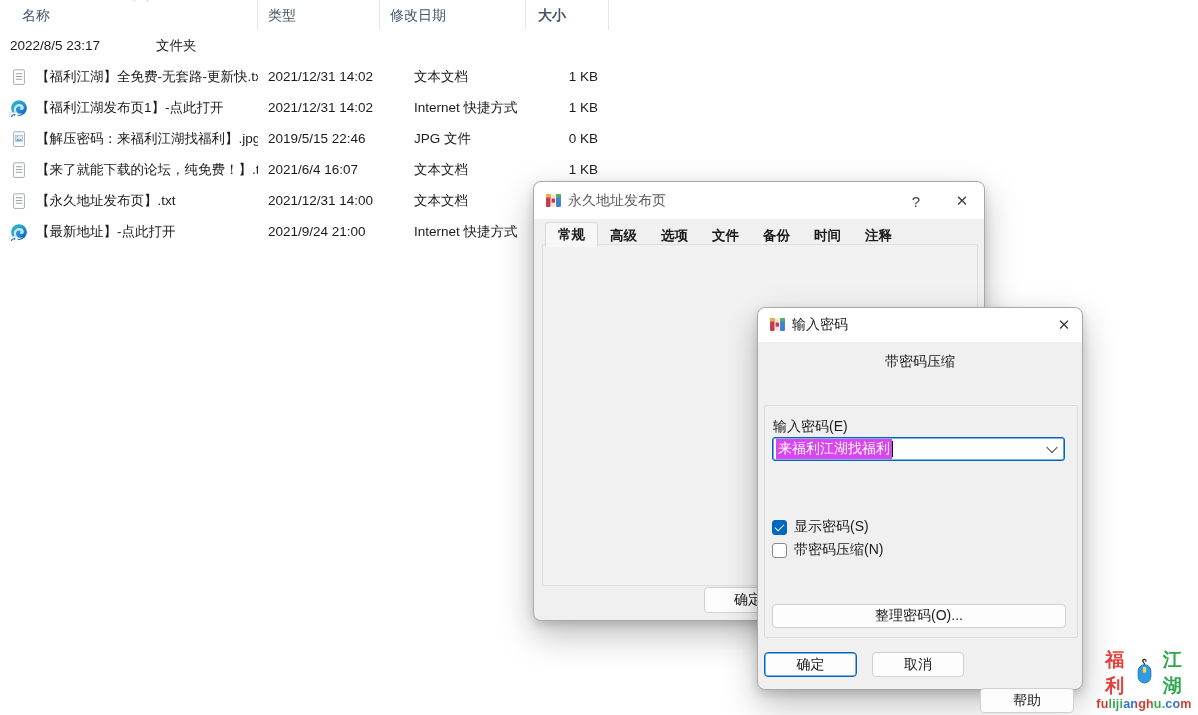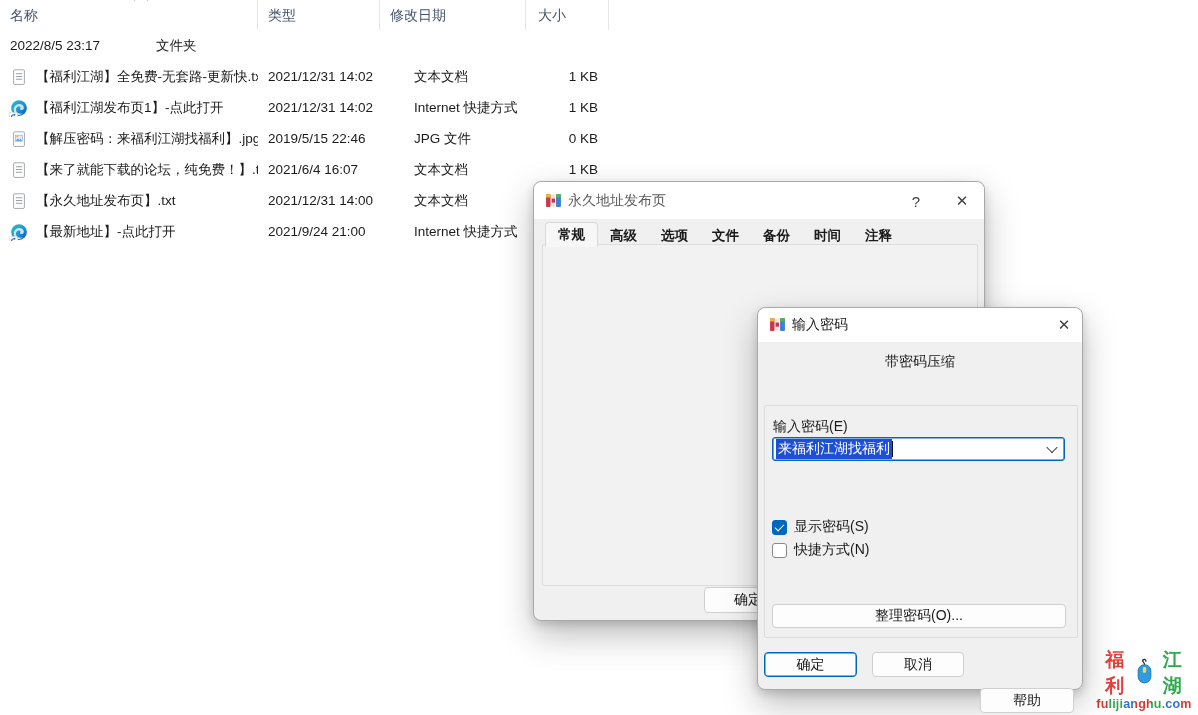--- a/index.html
+++ b/index.html
@@ -6,24 +6,24 @@
   body{
     width:1198px;height:715px;position:relative;overflow:hidden;
     background:#ffffff;
     font-family:"Liberation Sans","DejaVu Sans",sans-serif;
     -webkit-font-smoothing:antialiased;
   }
   
   .explorer{position:absolute;left:0;top:0;width:1198px;height:260px;}
   .hdr{position:absolute;left:0;top:0;height:30px;display:flex;color:#44546a;font-size:14px;}
   .hcell{height:30px;line-height:30px;border-right:1px solid #e6e6e6;box-sizing:border-box;white-space:nowrap;}
-  .h-name{width:258px;padding-left:10px;}
+  .h-name{width:258px;padding-left:22px;}
   .h-date{width:146px;padding-left:10px;}
   .h-type{width:122px;padding-left:10px;}
-  .h-size{width:83px;padding-left:12px;}
+  .h-size{width:83px;padding-left:12px;font-weight:bold;}
   .sort-caret{position:absolute;left:136px;top:-5px;width:9px;height:9px;
     border-left:1.6px solid #8a8a8a;border-top:1.6px solid #8a8a8a;transform:rotate(45deg);}
   .rows{position:absolute;left:0;top:30px;}
   .frow{display:flex;height:31px;align-items:center;font-size:13.5px;color:#1b1b1b;}
   .c-name{width:258px;display:flex;align-items:center;padding-left:10px;box-sizing:border-box;white-space:nowrap;overflow:hidden;}
   .c-name .fic{width:18px;height:18px;margin-right:8px;flex:0 0 18px;position:relative;}
   .c-date{width:146px;padding-left:10px;box-sizing:border-box;white-space:nowrap;}
   .c-type{width:122px;padding-left:10px;box-sizing:border-box;white-space:nowrap;}
   .c-size{width:83px;padding-right:11px;box-sizing:border-box;text-align:right;white-space:nowrap;}
   .lnk-ov{position:absolute;left:-1px;bottom:-1px;width:9px;height:9px;}
@@ -79,21 +79,21 @@
     border:1px solid #d0d0d0;border-right:none;border-radius:4px 0 0 4px;}
   
   #pwd{left:757px;top:307px;width:326px;height:383px;z-index:20;}
   #pwd .titlebar{height:34px;}
   #pwd .t-ic{top:8px;} #pwd .t-txt{top:8px;color:#1a1a1a;}
   #pwd .close{left:294px;top:5px;}
   .banner{position:absolute;left:0;right:0;top:45px;text-align:center;font-size:14px;color:#1a1a1a;}
   .pwcombo{position:absolute;left:14px;top:129px;width:293px;height:24px;background:#fff;
     border:1px solid #0067c0;box-shadow:inset 0 0 0 .6px #0067c0;border-radius:3px;
     display:flex;align-items:center;padding:0 20px 0 3px;box-sizing:border-box;font-size:14px;}
-  .selhl{background:#1d4ed8;color:#fff;padding:1px 2px;white-space:nowrap;}
+  .selhl{background:#d946ef;color:#fff;padding:1px 2px;white-space:nowrap;}
   .caretline{width:1px;height:16px;background:#111;margin-left:0px;}
   
   .wm{position:absolute;right:6px;bottom:4px;width:96px;text-align:center;}
   .wm-row{display:flex;align-items:center;justify-content:center;gap:1px;}
   .wm-cn{font-size:19px;font-weight:800;letter-spacing:1px;}
   .wm-red{color:#e8413c;} .wm-green{color:#2fa84f;}
   .wm-domain{font-weight:800;font-size:12.5px;letter-spacing:.2px;color:#9c3128;margin-top:-2px;}
   @supports ((-webkit-background-clip:text) or (background-clip:text)){
     .wm-domain{
       background:linear-gradient(90deg,#d03a2e 0 14%,#2fa84f 14% 28%,#2f6fd0 28% 42%,#d03a2e 42% 58%,#2fa84f 58% 72%,#2f6fd0 72% 86%,#d03a2e 86% 100%);
@@ -332,21 +332,21 @@
     <span class="caretline"></span>
     <span class="chev"></span>
   </div>
 
   <div class="cbrow" style="left:14px;top:210px;">
     <span class="cb checked"></span>
     <span>显示密码(S)</span>
   </div>
   <div class="cbrow" style="left:14px;top:233px;">
     <span class="cb"></span>
-    <span>快捷方式(N)</span>
+    <span>带密码压缩(N)</span>
   </div>
 
   <div class="btn" style="left:14px;top:296px;width:294px;height:24px;">整理密码(O)...</div>
 
   <div class="btn default" style="left:6px;top:344px;width:93px;height:25px;">确定</div>
   <div class="btn" style="left:114px;top:344px;width:92px;height:25px;">取消</div>
   <div class="btn" style="left:222px;top:344px;width:94px;height:25px;margin-top:36px;">帮助</div>
 </div>
 
 <div class="wm">

